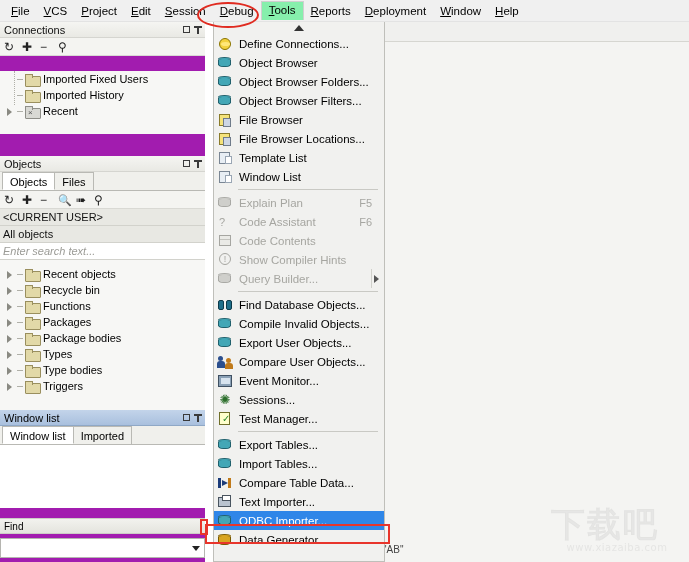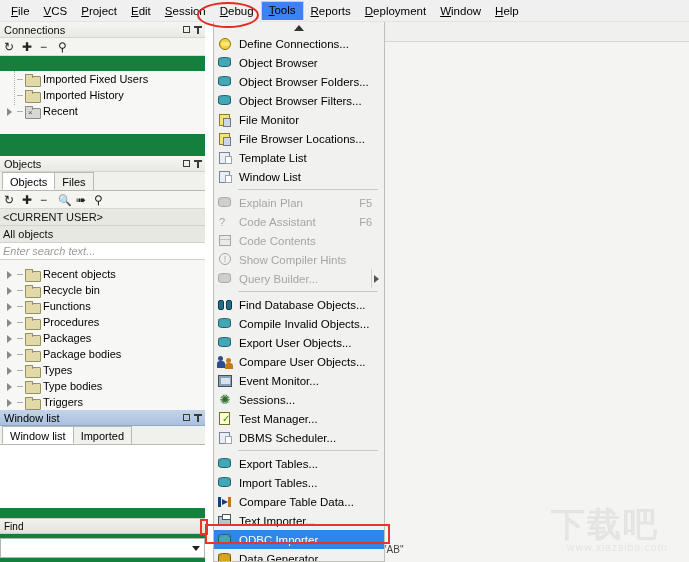--- a/index.html
+++ b/index.html
@@ -25,40 +25,40 @@
   }
   .menu-item {
     padding: 3px 7px 3px 7px;
     font-size: 11.5px;
     color:#000;
     white-space: nowrap;
     cursor: default;
   }
   .menu-item u { text-decoration: underline; }
   .menu-item.open {
-    background:#3b82f6;
+    background:#86efac;
     border-left:1px solid #cfcfcf;
     border-right:1px solid #cfcfcf;
     border-top:1px solid #cfcfcf;
     padding-top:2px; padding-bottom:4px;
   }
 
   
   #tools-ellipse {
     position:absolute; left:197px; top:2px; width:62px; height:26px;
     border:2px solid #e02b20;
     border-radius:50%;
     pointer-events:none;
     z-index: 60;
   }
 
   
   #left-col {
     position:absolute; left:0; top:22px; width:205px; height:540px;
-    background:#15803d;
+    background:#a21caf;
   }
 
   .panel-title {
     height:16px;
     background:linear-gradient(#f5f5f2,#e9e9e4);
     border-bottom:1px solid #d5d5d0;
     display:flex; align-items:center;
     padding:0 3px 0 4px;
     font-size:11px;
     color:#111;
@@ -392,26 +392,20 @@
     <div class="trow">
       <span class="twist has"></span>
       <span class="dash"></span>
       <span class="folder"></span>
       <span>Functions</span>
     </div>
     <div class="trow">
       <span class="twist has"></span>
       <span class="dash"></span>
       <span class="folder"></span>
-      <span>Procedures</span>
-    </div>
-    <div class="trow">
-      <span class="twist has"></span>
-      <span class="dash"></span>
-      <span class="folder"></span>
       <span>Packages</span>
     </div>
     <div class="trow">
       <span class="twist has"></span>
       <span class="dash"></span>
       <span class="folder"></span>
       <span>Package bodies</span>
     </div>
     <div class="trow">
       <span class="twist has"></span>
@@ -498,21 +492,21 @@
           <i class="top"></i>
           <i class="bod"></i>
         </span>
       </span>
     <span class="lbl">Object Browser Filters...</span>
   </div>
   <div class="mi">
     <span class="ic">
         <span class="g pagefile"></span>
       </span>
-    <span class="lbl">File Monitor</span>
+    <span class="lbl">File Browser</span>
   </div>
   <div class="mi">
     <span class="ic">
         <span class="g pagefile"></span>
       </span>
     <span class="lbl">File Browser Locations...</span>
   </div>
   <div class="mi">
     <span class="ic">
         <span class="g calico"></span>
@@ -620,26 +614,20 @@
         <span class="g gear2">✺</span>
       </span>
     <span class="lbl">Sessions...</span>
   </div>
   <div class="mi">
     <span class="ic">
         <span class="g clipb"></span>
       </span>
     <span class="lbl">Test Manager...</span>
   </div>
-  <div class="mi">
-    <span class="ic">
-        <span class="g calico"></span>
-      </span>
-    <span class="lbl">DBMS Scheduler...</span>
-  </div>
 
   <div class="msep"></div>
 
   <div class="mi">
     <span class="ic">
         <span class="g db-cyl">
           <i class="top"></i>
           <i class="bod"></i>
         </span>
       </span>

